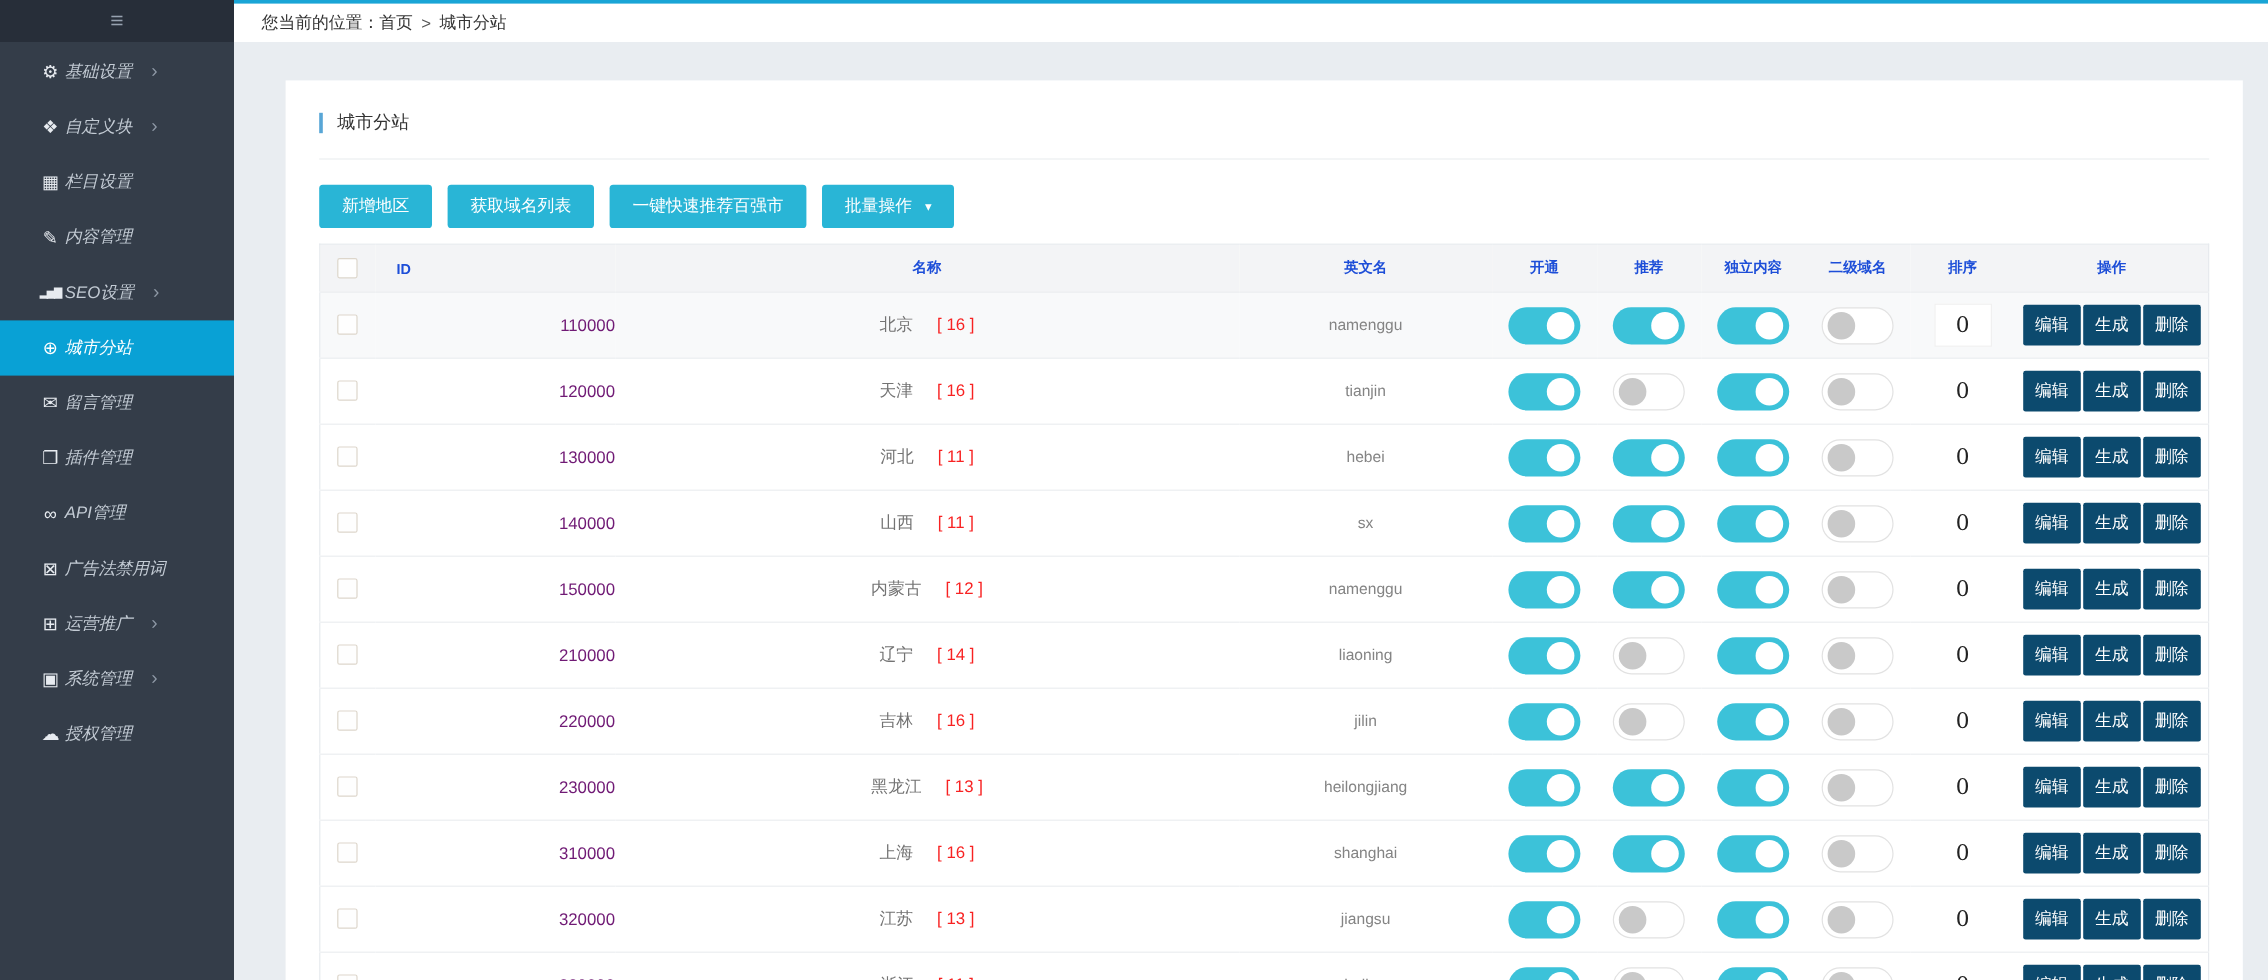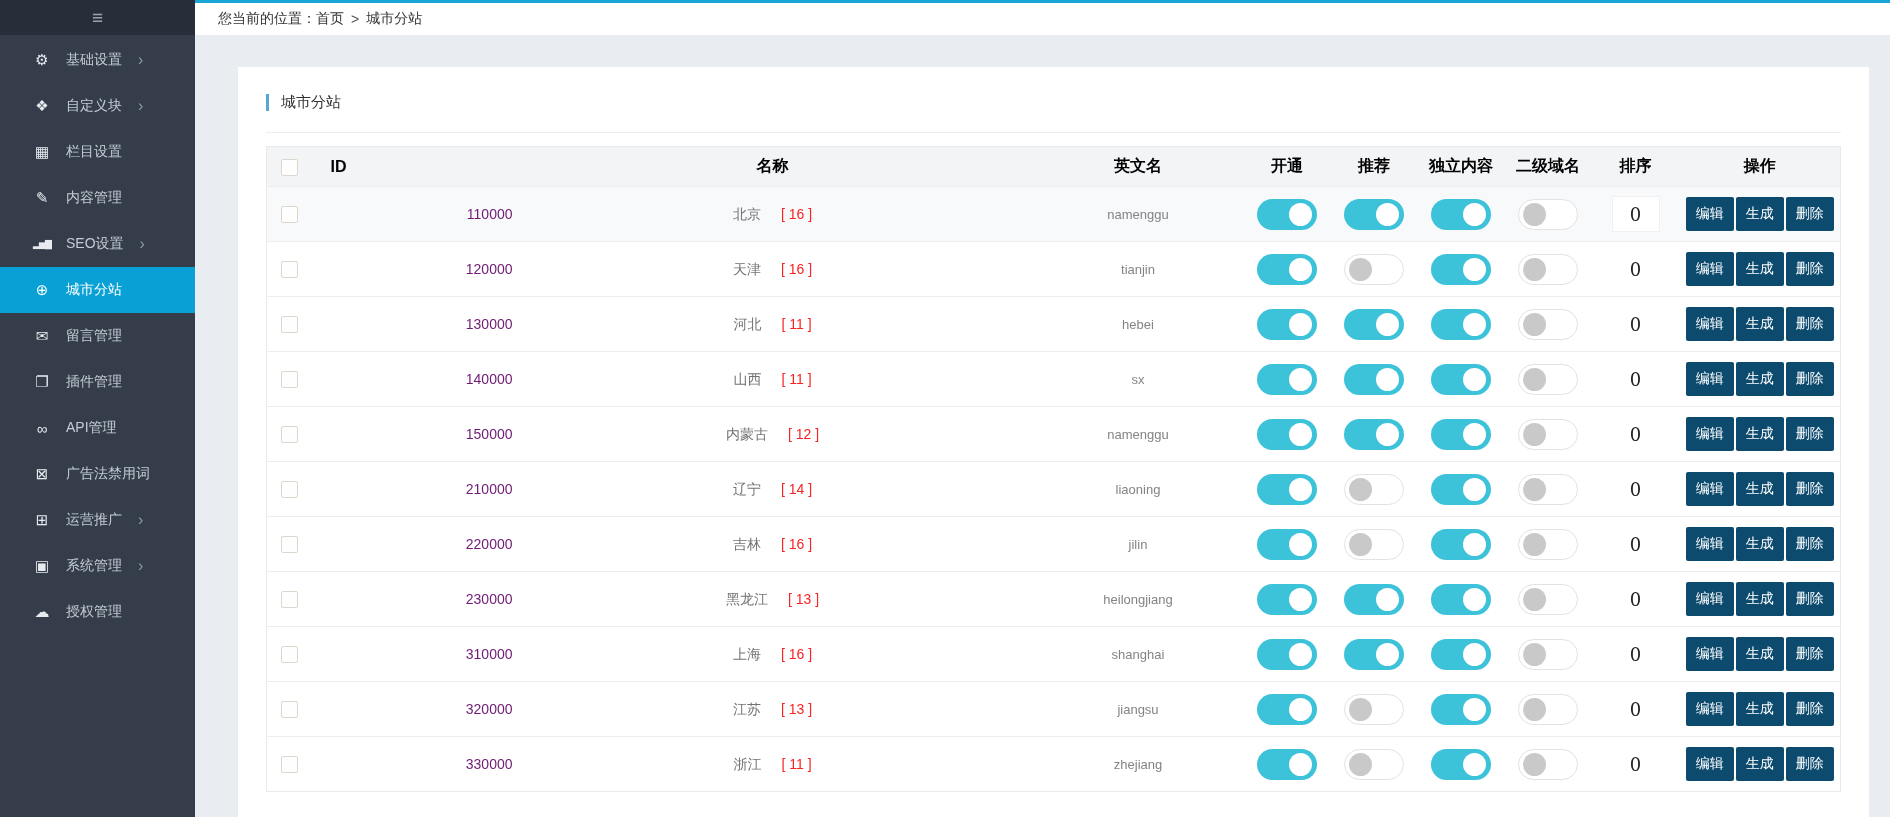--- a/index.html
+++ b/index.html
@@ -7,21 +7,21 @@
   .app { display:flex; width:1890px; height:817px; background:#e9edf1; }
 
   
   .sidebar { width:195px; height:100%; background:#343d49; flex:0 0 195px; }
   .sidebar-header { height:35px; background:#272e39; display:flex; align-items:center; justify-content:center; }
   .menu-toggle { color:#97a2b0; font-size:19px; line-height:1; cursor:pointer; }
   .menu { list-style:none; padding-top:2px; }
   .menu li { height:46px; display:flex; align-items:center; padding-left:30px; color:#c3cbd4; font-size:14px; cursor:pointer; }
   .menu li .mi { width:24px; font-size:15px; color:#e7ebf0; display:inline-block; text-align:center; flex:0 0 24px; }
   .menu li .mi.bars { font-size:9px; letter-spacing:-1px; }
-  .menu li .lbl { margin-left:12px; white-space:nowrap; }
+  .menu li .lbl { margin-left:0; white-space:nowrap;font-style:italic; }
   .menu li .chev { margin-left:16px; font-size:16px; color:#8e99a6; line-height:1; }
   .menu li.active { background:#09a1d5; color:#fff; }
   .menu li.active .mi { color:#fff; }
 
   
   .main { flex:1; display:flex; flex-direction:column; background:#e9edf1; }
   .crumbbar { height:35px; background:#fff; border-top:3px solid #19a5d6; display:flex; align-items:center; padding-left:23px; font-size:14px; color:#333; flex:0 0 35px; }
   .crumbbar .sep { margin:0 7px; color:#555; }
   .content { padding:32px 22px 0 43px; flex:1; }
   .panel { background:#fff; width:100%; height:900px; padding:26px 28px 0 28px; }
@@ -31,21 +31,21 @@
   .panel-title .txt { font-size:15px; color:#333; }
   .panel-divider { border-bottom:1px solid #eceef1; margin-top:20px; }
 
   .toolbar { margin-top:21px; display:flex; }
   .btn { background:#29b5d6; color:#fff; border:none; font-size:14px; height:36px; padding:0 19px; margin-right:13px; border-radius:3px; cursor:pointer; font-family:inherit; }
   .btn .caret { font-size:11px; margin-left:7px; }
 
   
   table { border-collapse:collapse; table-layout:fixed; width:1574px; margin-top:13px; border:1px solid #e7eaee; }
   thead tr { background:#f3f4f6; height:40px; }
-  thead th { font-size:16px; color:#000000; font-weight:bold; }
+  thead th { font-size:12px; color:#1d4ed8; font-weight:bold; }
   tbody tr { height:55px; background:#fff; border-top:1px solid #eceef1; }
   tbody tr.hover { background:#f8f9fa; }
   td { text-align:center; }
   td.idc { text-align:right; padding-left:18px; font-size:14px; color:#701a75; }
   th.idh { text-align:left; padding-left:18px; }
   .cb { width:17px; height:17px; border:1px solid #ddd6cb; border-radius:2px; background:#fefefe; display:inline-block; vertical-align:middle; cursor:pointer; }
   .cname { font-size:14px; color:#737373; }
   .ccount { font-size:14px; color:#f82222; margin-left:20px; }
   .cen { font-size:13px; color:#848484; }
 
@@ -141,20 +141,29 @@
 
     <div class="content">
       <div class="panel">
 
         <div class="panel-title">
           <div class="bar"></div>
           <div class="txt">城市分站</div>
         </div>
         <div class="panel-divider"></div>
 
+        <div class="toolbar">
+          <button class="btn">新增地区</button>
+          <button class="btn">获取域名列表</button>
+          <button class="btn">一键快速推荐百强市</button>
+          <button class="btn">
+            <span>批量操作</span>
+            <span class="caret">▾</span>
+          </button>
+        </div>
 
         <table>
           <colgroup>
             <col style="width:46px">
               <col style="width:200px">
               <col style="width:520px">
               <col style="width:211px">
             <col style="width:87px">
               <col style="width:87px">
               <col style="width:87px">

